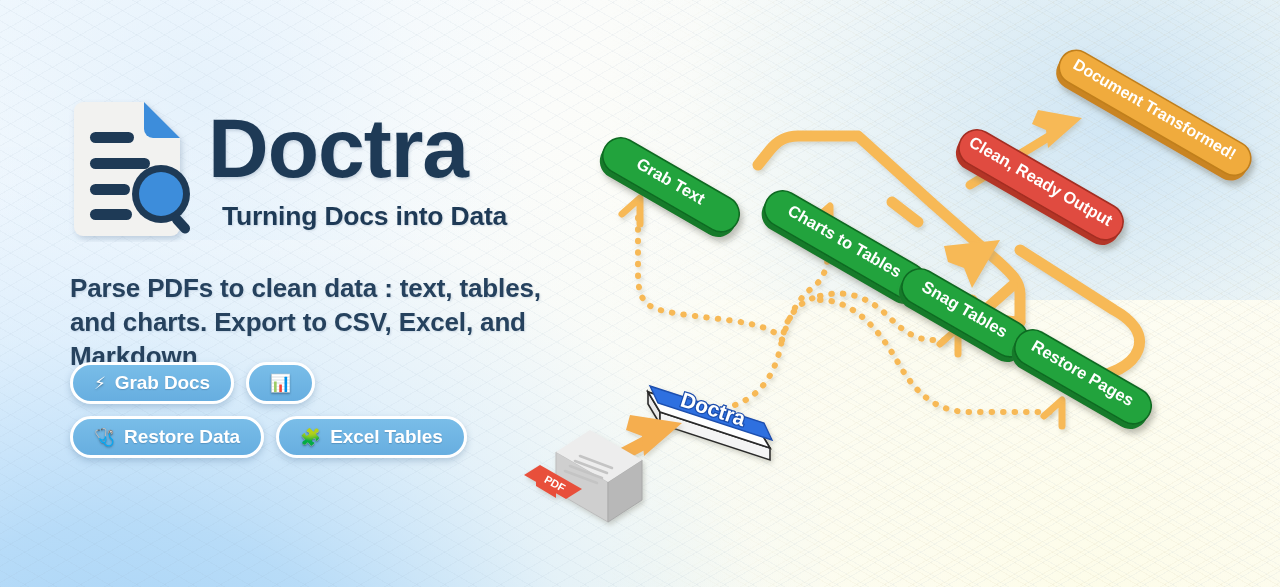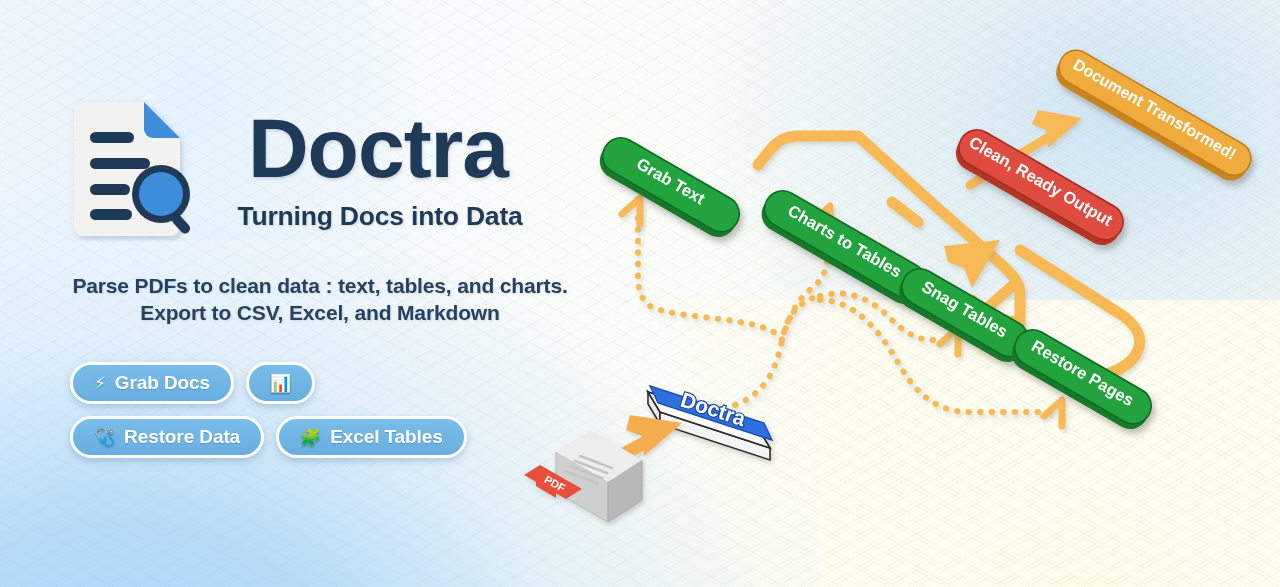--- a/index.html
+++ b/index.html
@@ -64,39 +64,39 @@
   .bg-grid2{
     position:absolute;right:0;top:0;width:700px;height:587px;opacity:.45;
     background-image:
       repeating-linear-gradient(30deg, rgba(186,170,130,.17) 0 1px, rgba(0,0,0,0) 1px 14px),
       repeating-linear-gradient(150deg, rgba(186,170,130,.17) 0 1px, rgba(0,0,0,0) 1px 14px);
     -webkit-mask-image:linear-gradient(to right, rgba(0,0,0,0), #000 45%);
             mask-image:linear-gradient(to right, rgba(0,0,0,0), #000 45%);
   }
 
   
-  .left-panel{position:absolute;left:0;top:0;width:600px;height:587px;text-align:center;}
+  .left-panel{position:absolute;left:0;top:0;width:600px;height:587px;}
 
   .logo-row{position:absolute;left:68px;top:99px;width:470px;height:152px;}
   .doc-icon{position:absolute;left:0;top:0;width:124px;height:143px;}
   .brand-block{position:absolute;left:140px;top:0;width:340px;}
   .brand-name{
     font-size:84px;line-height:.95;font-weight:700;color:#1e3a56;
     letter-spacing:-1px;margin:0;padding-top:10px;
     text-shadow:1px 2px 3px rgba(120,140,165,.30);
   }
   .brand-sub{
     font-size:26.5px;font-weight:700;color:#1e3a56;margin:10px;
     letter-spacing:-.2px;padding-top:2px;padding-left:4px;
     text-shadow:1px 1px 2px rgba(120,140,165,.28);
   }
 
   .tagline{
     position:absolute;left:70px;top:272px;width:500px;
-    font-size:21px;font-weight:700;line-height:1.30;color:#26425e;
+    font-size:26px;font-weight:700;line-height:1.30;color:#26425e;
     letter-spacing:-.15px;
     text-shadow:1px 1px 2px rgba(130,150,175,.30);
   }
 
   .pills{position:absolute;left:70px;top:362px;width:470px;}
   .pill-row{display:flex;gap:12px;margin-bottom:12px;}
   .pill{
     display:inline-flex;align-items:center;gap:9px;
     height:42px;padding:0 21px;border-radius:21px;
     background:linear-gradient(180deg,#79bde8 0%,#67aee0 100%);

